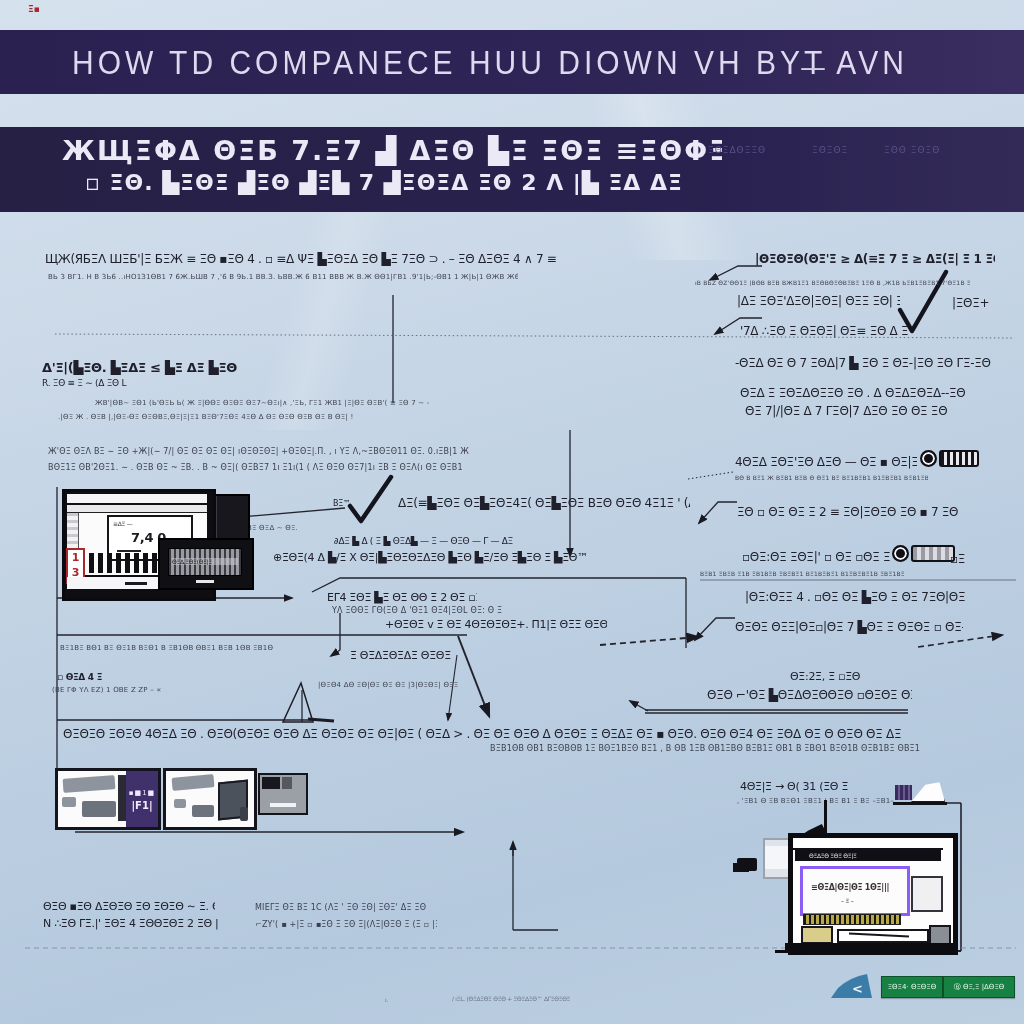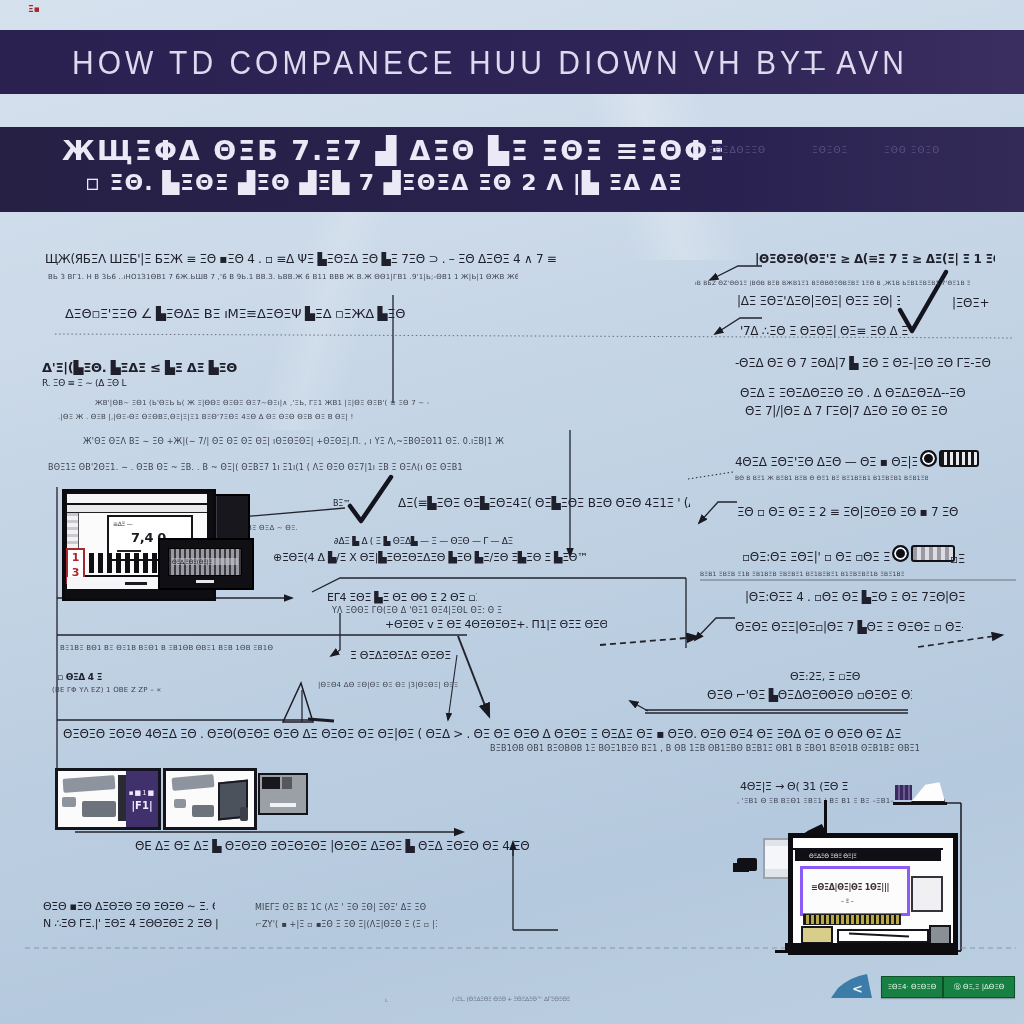--- a/index.html
+++ b/index.html
@@ -101,26 +101,25 @@
       <line x1="308" y1="719" x2="334" y2="721" stroke-width="3"></line>
     </g>
     <g stroke="#14141e" stroke-width="4.5" fill="none" stroke-linecap="round" stroke-linejoin="round">
       <polyline points="900,310 912,331 946,272"></polyline>
       <polyline points="350,506 361,521 391,477"></polyline>
     </g>
   </svg>
 
   <div class="g" style="left:45px;top:252px;width:515px;font-size:12px;">ЩЖ(ЯБΞΛ ШΞБ'|Ξ БΞЖ ≡ ΞΘ ▪ΞΘ 4 .   ▫ ≡Δ ΨΞ ▙ΞΘΞΔ ΞΘ ▙Ξ 7ΞΘ ⊃ . – ΞΘ ΔΞΘΞ 4 ∧ 7 ≡ ΘΞЖ</div>
   <div class="g fine" style="left:48px;top:273px;width:470px;font-size:7px;">ВЬ 3 ВГ1. Н В 3Ь6 ..ıНО1З1ΘВ1 7  6Ж.ЬШВ 7 ,'6 В 9Ь.1 ВВ.З.  ЬВВ.Ж 6 В11  ВВВ Ж  В.Ж ΘΘ1|ГВ1  .9'1|Ь;-ΘВ1 1 Ж|Ь|1 ΘЖΒ Ж6В</div>
-  <div class="g" style="left:65px;top:306px;width:450px;font-size:13px;">ΔΞΘ▫Ξ'ΞΞΘ ∠ ▙ΞΘΔΞ ΒΞ   ıΜΞ≡ΔΞΘΞΨ ▙ΞΔ ▫ΞЖΔ ▙ΞΘ</div>
   <div class="g" style="left:42px;top:360px;width:195px;font-size:13px;font-weight:bold;">Δ'Ξ|(▙ΞΘ. ▙ΞΔΞ ≤ ▙Ξ ΔΞ ▙ΞΘΔΞ 7</div>
   <div class="g" style="left:42px;top:378px;width:115px;font-size:9px;">R. ΞΘ ≡ Ξ ∼ (Δ ΞΘ L</div>
   <div class="g fine" style="left:95px;top:399px;width:412px;font-size:7px;">ЖΒ'|ΘΒ∼  ΞΘ1  (Ь'ΘΞЬ  Ь( Ж Ξ|ΘΘΞ ΘΞΘΞ ΘΞ7∼ΘΞı|∧ ,'ΞЬ, ΓΞ1 ЖΒ1 |Ξ|ΘΞ ΘΞΒ'( ≡ ΞΘ 7  ∼ -</div>
   <div class="g fine" style="left:58px;top:413px;width:430px;font-size:7px;">.|ΘΞ Ж . ΘΞΒ |,|ΘΞ-ΘΞ ΘΞΘΒΞ,ΘΞ|Ξ|Ξ1   ΒΞΘ'7ΞΘΞ 4ΞΘ ∆ ΘΞ ΘΞΘ ΘΞΒ ΘΞ Β ΘΞ| !</div>
-  <div class="g fine" style="left:48px;top:437px;width:465px;font-size:8px;margin-left:35px;">Ж'ΘΞ ΘΞΛ ΒΞ ∼ ΞΘ +Ж|(∼ 7/| ΘΞ ΘΞ ΘΞ ΘΞ| ıΘΞΘΞΘΞ| +ΘΞΘΞ|.Π. , ı ΥΞ Λ,~ΞΒΘΞΘ11 ΘΞ. 0.ıΞΒ|1 Ж</div>
+  <div class="g fine" style="left:48px;top:447px;width:465px;font-size:8px;">Ж'ΘΞ ΘΞΛ ΒΞ ∼ ΞΘ +Ж|(∼ 7/| ΘΞ ΘΞ ΘΞ ΘΞ| ıΘΞΘΞΘΞ| +ΘΞΘΞ|.Π. , ı ΥΞ Λ,~ΞΒΘΞΘ11 ΘΞ. 0.ıΞΒ|1 Ж</div>
   <div class="g fine" style="left:48px;top:463px;width:430px;font-size:8px;">ΒΘΞ1Ξ ΘΒ'2ΘΞ1. ∼ . ΘΞΒ ΘΞ  ~  ΞΒ. . Β ~ ΘΞ|( ΘΞΒΞ7 1ı  Ξ1ı(1 ( ΛΞ ΘΞΘ ΘΞ7|1ı ΞΒ Ξ ΘΞΛ(ı ΘΞ ΘΞΒ1</div>
 
   <div class="g" style="left:333px;top:499px;width:40px;font-size:8px;">ΒΞ™</div>
   <div class="g" style="left:398px;top:496px;width:292px;font-size:12px;">ΔΞ(≡▙ΞΘΞ ΘΞ▙ΞΘΞ4Ξ( ΘΞ▙ΞΘΞ ΒΞΘ ΘΞΘ 4Ξ1Ξ ' (Δ ΞΘΞ|ΘΞ ΒΞ Ж∧∧ıΘ| ΘΞΘΞ</div>
   <div class="g fine" style="left:247px;top:524px;width:72px;font-size:7px;">ΒΞ ΘΞΔ ∼ ΘΞ.</div>
   <div class="g" style="left:246px;top:536px;width:267px;font-size:9px;text-align:right;">∂ΔΞ ▙ Δ ( Ξ ▙ ΘΞΔ▙ — Ξ — ΘΞΘ —  Γ — ΔΞ</div>
   <div class="g" style="left:273px;top:551px;width:360px;font-size:11px;">⊕ΞΘΞ(4 Δ ▙/Ξ X ΘΞ|▙ΞΘΞΘΞΔΞΘ ▙ΞΘ ▙Ξ/ΞΘ Ξ▙ΞΘ Ξ ▙ΞΘ™</div>
   <div class="g" style="left:327px;top:591px;width:150px;font-size:11px;">ΕΓ4 ΞΘΞ ▙Ξ ΘΞ ΘΘ Ξ 2 ΘΞ  ▫ΞΘ + &gt;</div>
   <div class="g fine" style="left:332px;top:606px;width:170px;font-size:8px;">ΥΛ ΞΘΘΞ ΓΘ(ΞΘ Δ 'ΘΞ1 ΘΞ4|ΞΘL ΘΞ: Θ ΞΘΞ ▪ ΘΓ. ΘΞΓ + ΘΞ  ∼~</div>
   <div class="g" style="left:385px;top:618px;width:222px;font-size:11px;">+ΘΞΘΞ v Ξ ΘΞ 4ΘΞΘΞΘΞ+. Π1|Ξ ΘΞΞ ΘΞΘ  ΘΞ</div>
@@ -154,21 +153,20 @@
   <div class="g" style="left:707px;top:688px;width:205px;font-size:12px;">ΘΞΘ ⌐'ΘΞ ▙ΘΞΔΘΞΘΘΞΘ ▫ΘΞΘΞ ΘΞ</div>
 
   <div class="g fine" style="left:60px;top:644px;width:278px;font-size:7px;">ΒΞ1ΒΞ ΒΘ1 ΒΞ ΘΞ1Β ΒΞΘ1 Β ΞΒ1ΘΒ ΘΒΞ1 ΒΞΒ  1ΘΒ ΞΒ1Θ</div>
   <div class="g" style="left:57px;top:672px;width:60px;font-size:9px;font-weight:bold;">▫ ΘΞΔ 4 Ξ</div>
   <div class="g fine" style="left:52px;top:686px;width:178px;font-size:7px;">(ΒΕ ΓΦ ΥΛ ΕΖ) 1 ΟΒΕ Ζ ΖΡ  –  ∝</div>
   <div class="g fine" style="left:318px;top:681px;width:158px;font-size:7px;">|ΘΞΘ4 ΔΘ ΞΘ|ΘΞ ΘΞ ΘΞ |3|ΘΞΘΞ| ΘΞΞ</div>
 
   <div class="g" style="left:63px;top:727px;width:947px;font-size:12px;">ΘΞΘΞΘ ΞΘΞΘ 4ΘΞΔ ΞΘ . ΘΞΘ(ΘΞΘΞ ΘΞΘ ΔΞ ΘΞΘΞ ΘΞ ΘΞ|ΘΞ ( ΘΞΔ &gt; . ΘΞ ΘΞ ΘΞΘ Δ ΘΞΘΞ Ξ ΘΞΔΞ ΘΞ ▪ ΘΞΘ. ΘΞΘ ΘΞ4 ΘΞ ΞΘΔ ΘΞ Θ ΘΞΘ ΘΞ ΔΞ</div>
   <div class="g fine" style="left:490px;top:744px;width:437px;font-size:8px;">ΒΞΒ1ΘΒ ΘΒ1 ΒΞΘΒΘΒ 1Ξ ΒΘΞ1ΒΞΘ ΒΞ1 , Β ΘΒ 1ΞΒ ΘΒ1ΞΒΘ ΒΞΒ1Ξ ΘΒ1 Β ΞΒΘ1 ΒΞΘ1Β ΘΞΒ1ΒΞ ΘΒΞ1</div>
 
-  <div class="g" style="left:135px;top:839px;width:410px;font-size:12px;">ΘΕ ΔΞ ΘΞ ΔΞ ▙ ΘΞΘΞΘ ΞΘΞΘΞΘΞ |ΘΞΘΞ ΔΞΘΞ ▙ ΘΞΔ ΞΘΞΘ ΘΞ 4 ΞΘ</div>
   <div class="g" style="left:43px;top:900px;width:172px;font-size:11px;">ΘΞΘ ▪ΞΘ ΔΞΘΞΘ ΞΘ ΞΘΞΘ  ∼ Ξ. ΘΞΘ</div>
   <div class="g" style="left:43px;top:917px;width:175px;font-size:11px;">Ν ∴ΞΘ ΓΞ.|' ΞΘΞ 4 ΞΘΘΞΘΞ 2 ΞΘ |' Ξ Γ</div>
   <div class="g fine" style="left:255px;top:903px;width:172px;font-size:8px;">ΜΙΕΓΞ ΘΞ ΒΞ 1C (ΛΞ ' ΞΘ ΞΘ| ΞΘΞ' ΔΞ ΞΘ</div>
   <div class="g fine" style="left:255px;top:920px;width:182px;font-size:8px;">⌐ΖΥ'( ▪ +|Ξ ▫ ▪ΞΘ Ξ ΞΘ Ξ|(ΛΞ|ΘΞΘ Ξ (Ξ ▫ |Ξ</div>
 
   <div class="g" style="left:740px;top:780px;width:108px;font-size:11px;">4ΘΞ|Ξ → Θ( 31 (ΞΘ ΞΘ</div>
   <div class="g fine" style="left:737px;top:797px;width:158px;font-size:7px;">, 'ΞΒ1 Θ ΞΒ ΒΞΘ1 ΞΒΞ1 ' ΒΞ  Β1 Ξ ΒΞ  –ΞΒ1–</div>
 
   <div>
     <div class="frame" style="left:212px;top:494px;width:34px;height:80px;border:2px solid #000;background:#17171d;box-shadow:inset 3px 0 0 #3c3c46;"></div>

